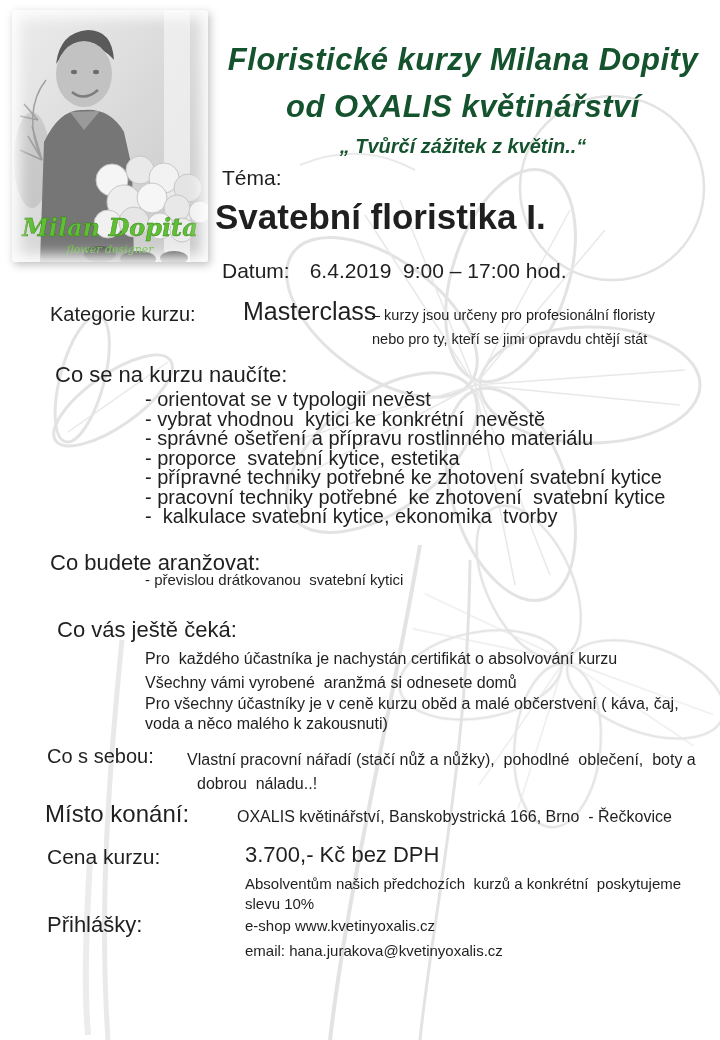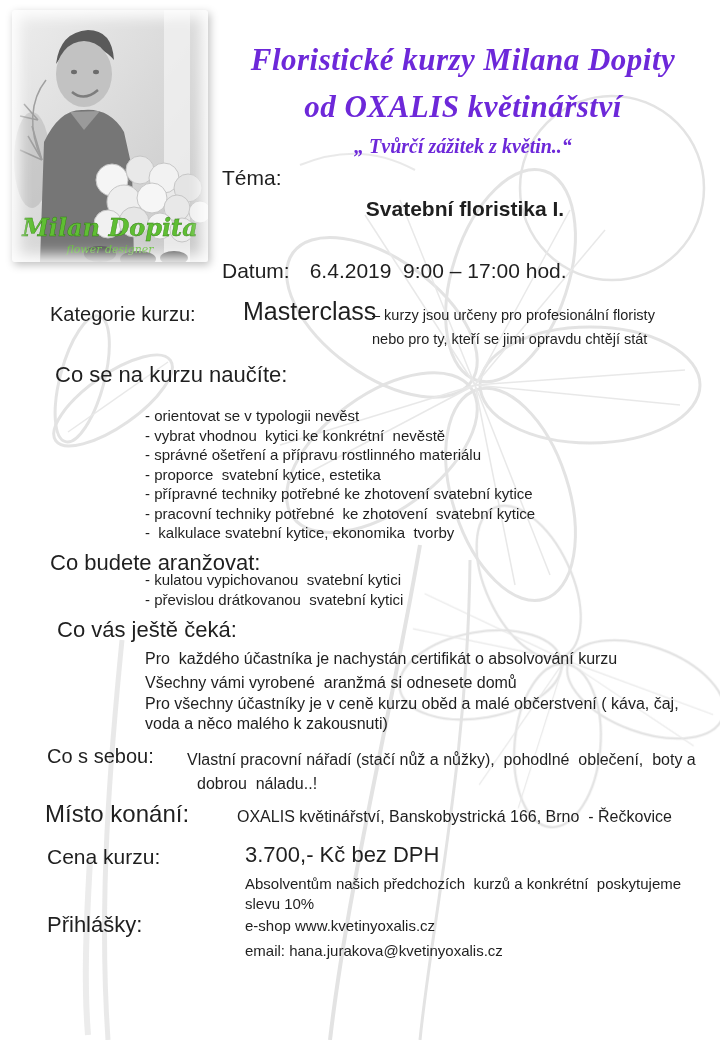--- a/index.html
+++ b/index.html
@@ -15,36 +15,36 @@
   .photo{position:absolute;left:12px;top:10px;width:196px;height:252px;border-radius:2px;
          box-shadow:2px 3px 8px rgba(0,0,0,.25);}
   .photo svg{display:block;border-radius:2px;}
   .photo::after{content:'';position:absolute;inset:0;border-radius:2px;
          box-shadow:inset 0 0 14px 7px rgba(255,255,255,.95);}
   .logo-name-txt{font-family:"DejaVu Serif",serif;font-style:italic;font-weight:700;}
   .logo-sub-txt{font-family:"DejaVu Serif",serif;font-style:italic;}
 
   
   .title-block{position:absolute;left:210px;top:36px;width:506px;text-align:center;}
-  .script{font-family:Liberation Serif, serif;font-style:italic;font-weight:700;color:#6d28d9;}
+  .script{font-family:Liberation Sans, sans-serif;font-style:italic;font-weight:700;color:#14532d;}
   .title-line{font-size:31px;line-height:47px;letter-spacing:.5px;}
   .tagline{font-size:20px;line-height:26px;margin-top:3px;}
 
   .tema-label{left:222px;top:166px;font-size:21px;}
-  .course-title{left:215px;top:197px;width:500px;text-align:center;font-size:21px;font-weight:700;}
+  .course-title{left:215px;top:197px;width:500px;font-size:35px;font-weight:700;}
   .datum-row{left:222px;top:259px;font-size:21px;display:flex;gap:20px;}
 
   .kat-label{left:50px;top:303px;font-size:20px;}
   .kat-value{left:243px;top:297px;font-size:25px;}
   .kat-note1{left:372px;top:307px;font-size:14.5px;}
   .kat-note2{left:372px;top:331px;font-size:14.5px;}
 
   .h-section{font-size:22px;margin-top:8px;}
   .h-naucite{left:55px;top:354px;}
-  .list-naucite{left:145px;top:406px;font-size:15px;line-height:19.5px;}
+  .list-naucite{left:145px;top:390px;font-size:20px;line-height:19.5px;}
   .h-aranzovat{left:50px;top:542px;}
   .list-aranzovat{left:145px;top:570px;font-size:15px;line-height:19.5px;}
   .h-ceka{left:57px;top:609px;}
   .ceka-1{left:145px;top:650px;font-size:16px;}
   .ceka-2{left:145px;top:674px;font-size:16px;}
   .ceka-3{left:145px;top:694px;width:560px;font-size:16px;line-height:20px;}
 
   .sebou-label{left:47px;top:745px;font-size:20px;}
   .sebou-1{left:187px;top:751px;font-size:16px;text-align:center;}
   .sebou-2{left:197px;top:775px;font-size:16px;}
@@ -208,21 +208,21 @@
 
     <div class="abs kat-label">Kategorie kurzu:</div>
     <div class="abs kat-value">Masterclass</div>
     <div class="abs kat-note1">– kurzy jsou určeny pro profesionální floristy</div>
     <div class="abs kat-note2">nebo pro ty, kteří se jimi opravdu chtějí stát</div>
 
     <div class="abs h-section h-naucite">Co se na kurzu naučíte:</div>
     <div class="abs list-naucite"><div class="list-line" style="white-space: pre-wrap;">- orientovat se v typologii nevěst</div><div class="list-line" style="white-space: pre-wrap;">- vybrat vhodnou  kytici ke konkrétní  nevěstě</div><div class="list-line" style="white-space: pre-wrap;">- správné ošetření a přípravu rostlinného materiálu</div><div class="list-line" style="white-space: pre-wrap;">- proporce  svatební kytice, estetika</div><div class="list-line" style="white-space: pre-wrap;">- přípravné techniky potřebné ke zhotovení svatební kytice</div><div class="list-line" style="white-space: pre-wrap;">- pracovní techniky potřebné  ke zhotovení  svatební kytice</div><div class="list-line" style="white-space: pre-wrap;">-  kalkulace svatební kytice, ekonomika  tvorby</div></div>
 
     <div class="abs h-section h-aranzovat">Co budete aranžovat:</div>
-    <div class="abs list-aranzovat"><div class="list-line" style="white-space: pre-wrap;">- kulatou vypichovanou  svatební kytici</div><div class="list-line" style="white-space: pre-wrap;">- převislou drátkovanou  svatební kytici</div></div>
+    <div class="abs list-aranzovat"><div class="list-line" style="white-space: pre-wrap;">- převislou drátkovanou  svatební kytici</div></div>
 
     <div class="abs h-section h-ceka">Co vás ještě čeká:</div>
     <div class="abs ceka-1">Pro  každého účastníka je nachystán certifikát o absolvování kurzu</div>
     <div class="abs ceka-2">Všechny vámi vyrobené  aranžmá si odnesete domů</div>
     <div class="abs ceka-3">Pro všechny účastníky je v ceně kurzu oběd a malé občerstvení ( káva, čaj, voda a něco malého k zakousnuti)</div>
 
     <div class="abs sebou-label">Co s sebou:</div>
     <div class="abs sebou-1">Vlastní pracovní nářadí (stačí nůž a nůžky),  pohodlné  oblečení,  boty a</div>
     <div class="abs sebou-2">dobrou  náladu..!</div>
 

